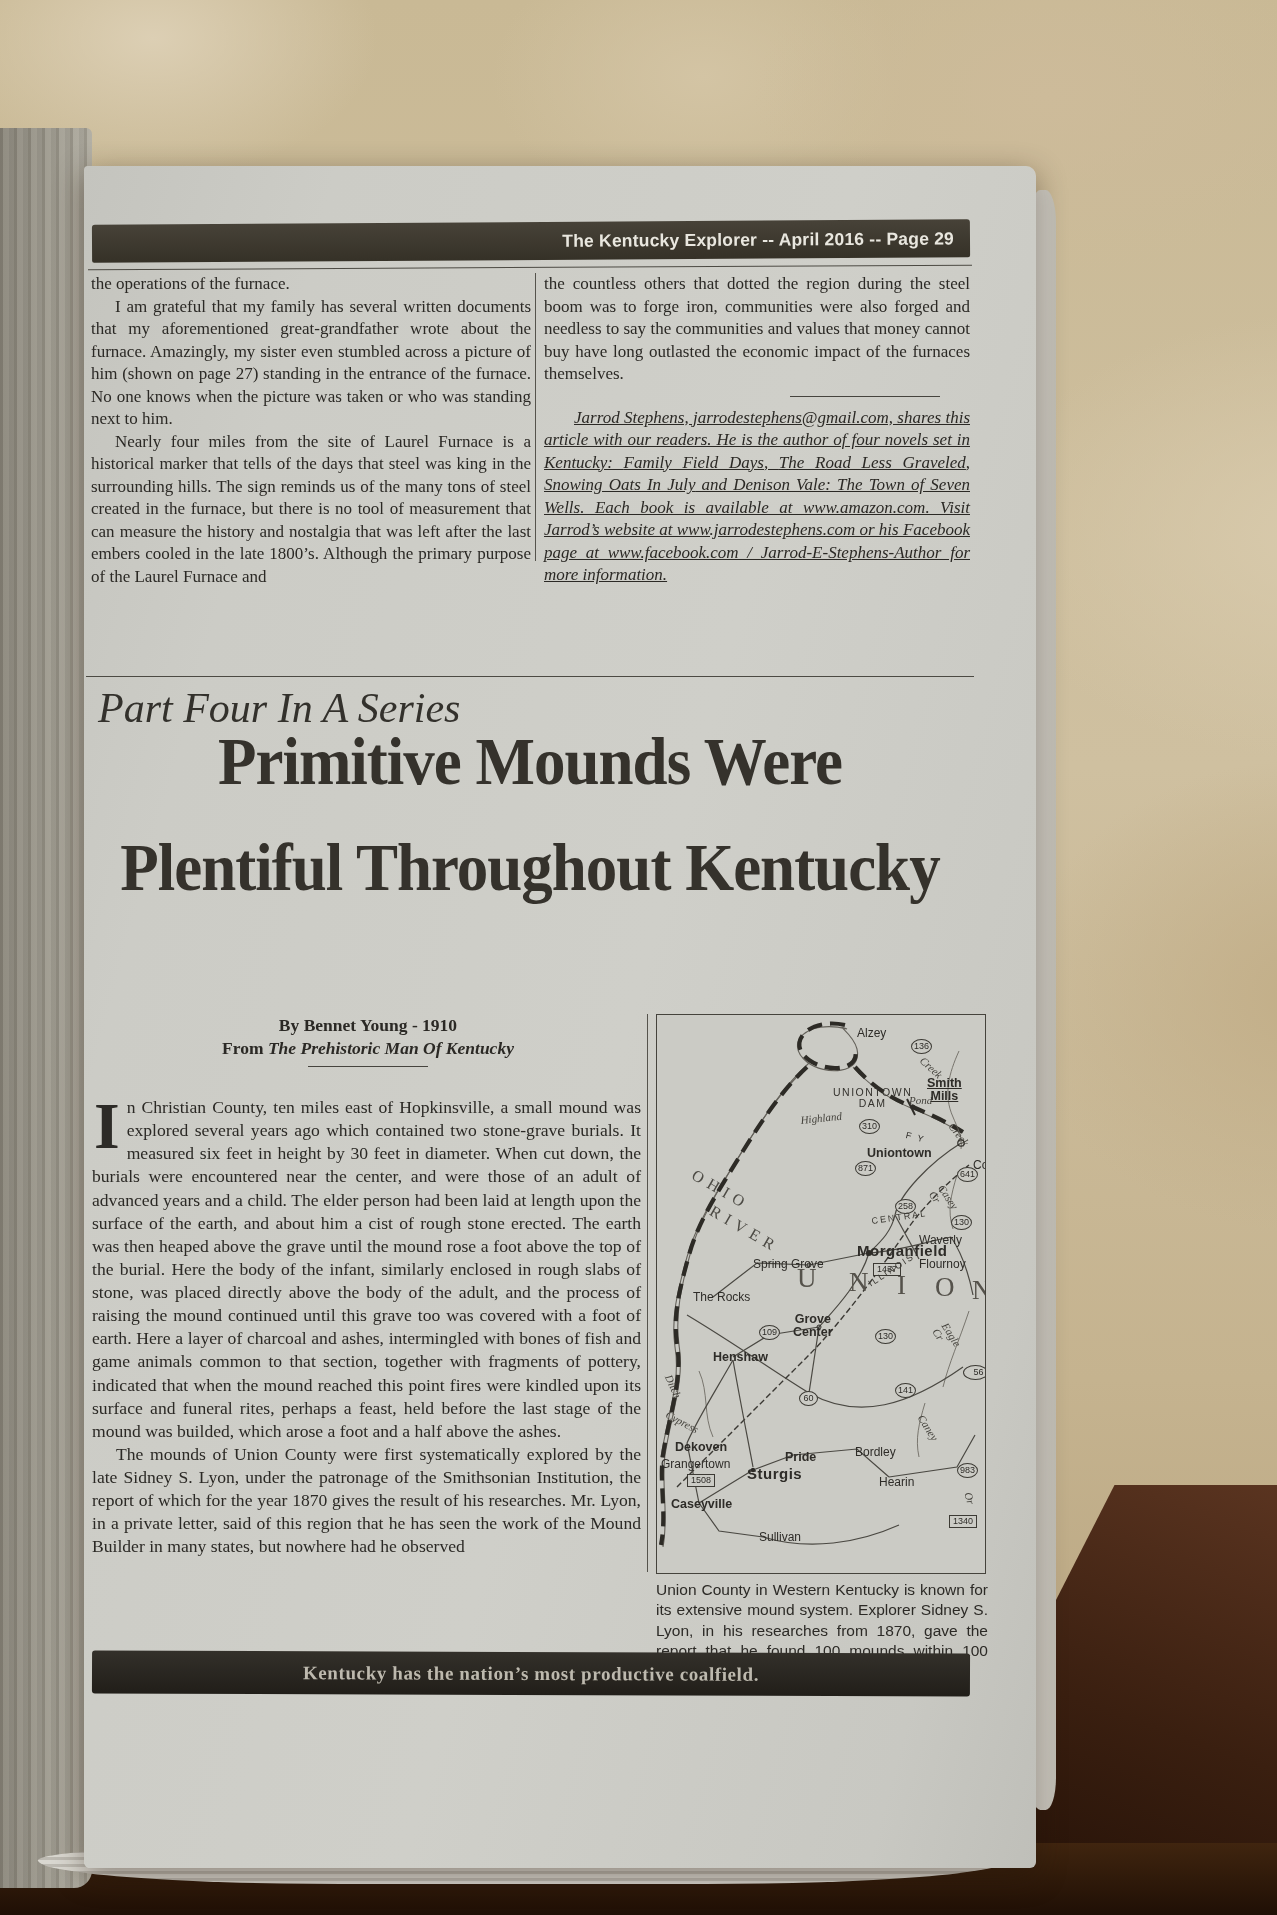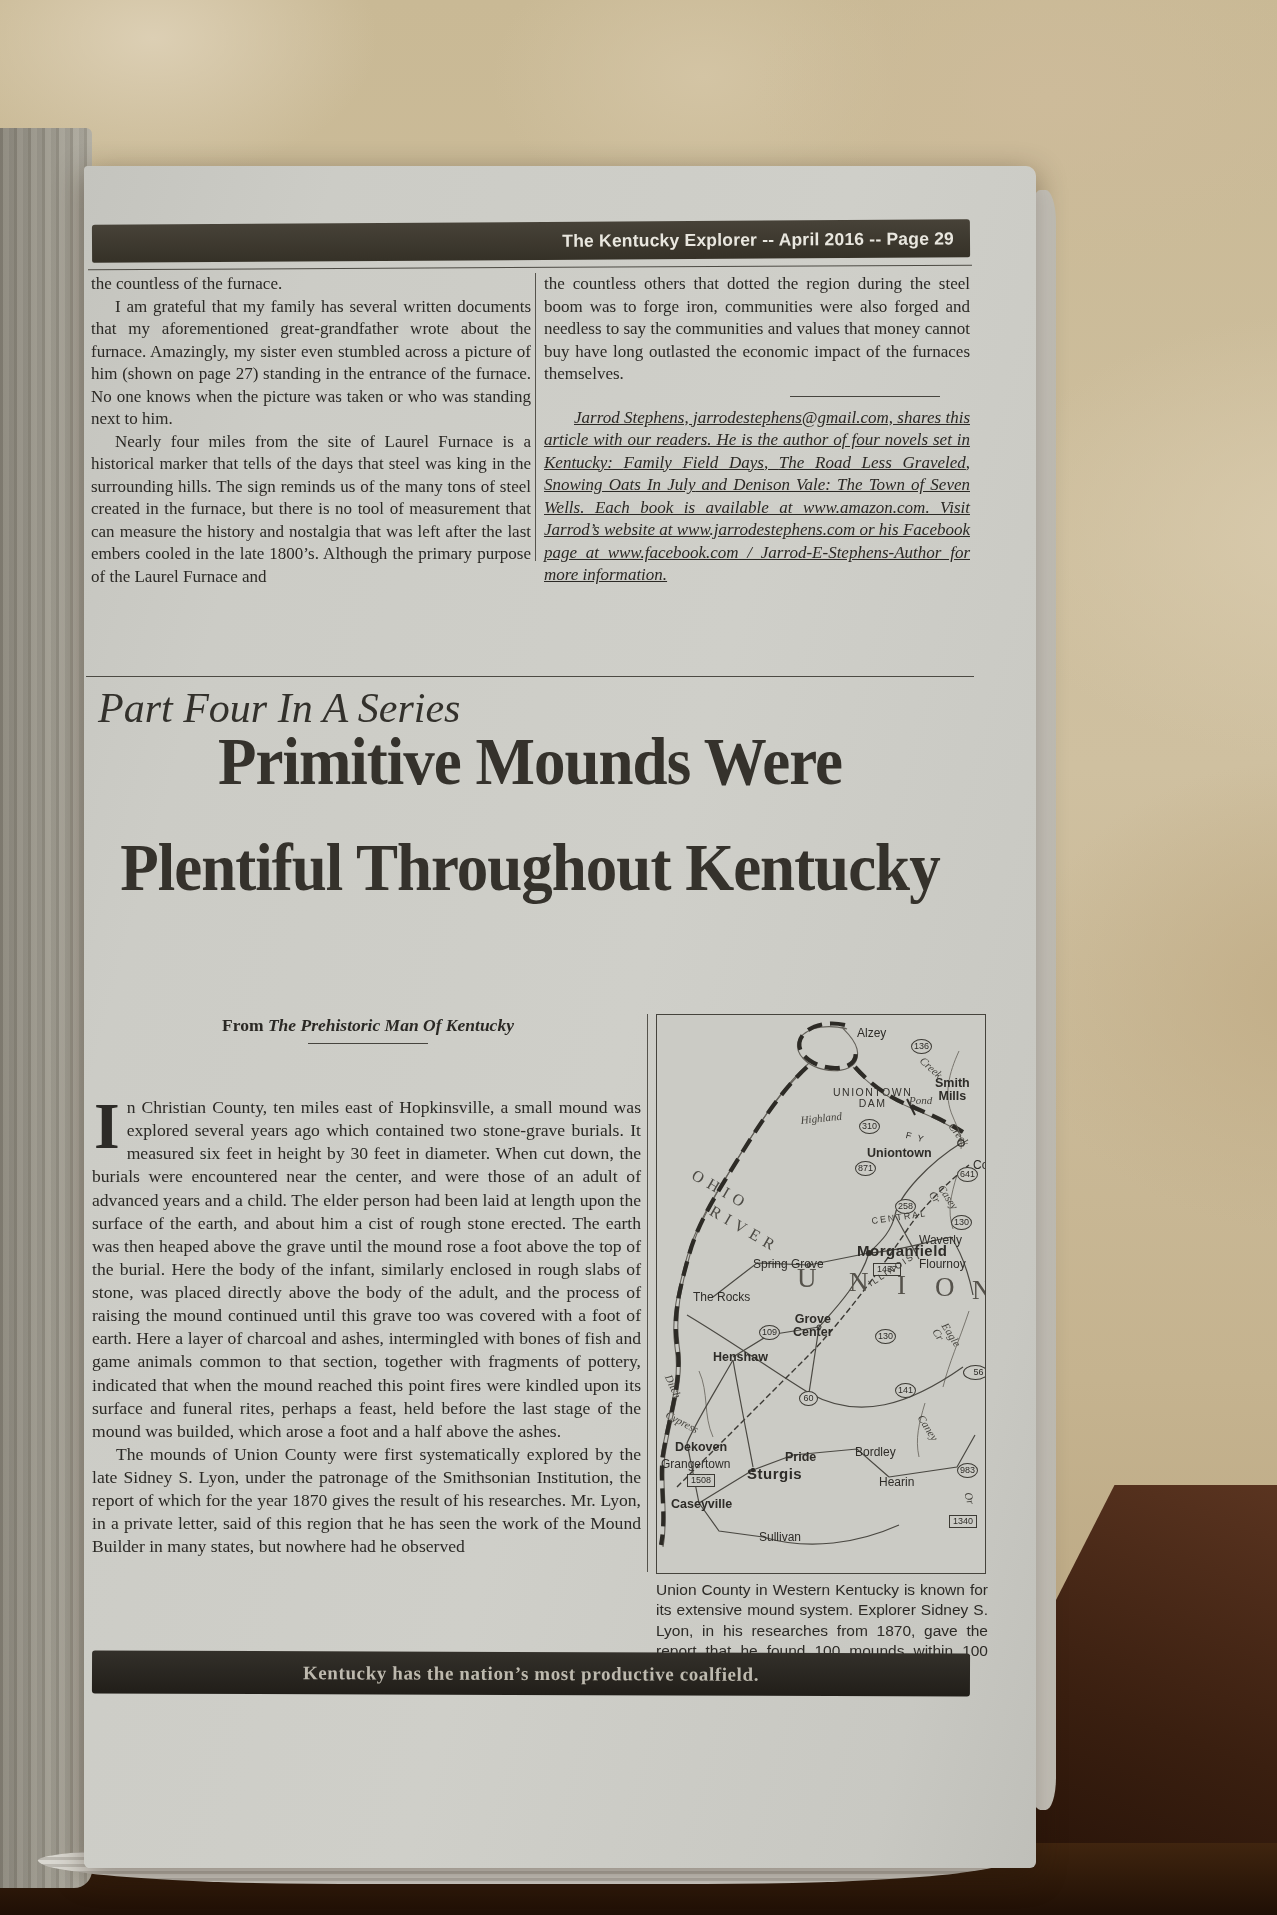--- a/index.html
+++ b/index.html
@@ -105,38 +105,39 @@
   <div class="page-edge-right"></div>
 
   <div class="page">
 
     <div class="bar">
       <span>The Kentucky Explorer -- April 2016 -- Page 29</span>
     </div>
     <div class="hrule r1"></div>
 
     <div class="colL">
-      <p>the countless of the furnace.</p>
+      <p>the operations of the furnace.</p>
       <p class="ind">I am grateful that my family has several written documents that my aforementioned great-grandfather wrote about the furnace. Amazingly, my sister even stumbled across a picture of him (shown on page 27) standing in the entrance of the furnace. No one knows when the picture was taken or who was standing next to him.</p>
       <p class="ind">Nearly four miles from the site of Laurel Furnace is a historical marker that tells of the days that steel was king in the surrounding hills. The sign reminds us of the many tons of steel created in the furnace, but there is no tool of measurement that can measure the history and nostalgia that was left after the last embers cooled in the late 1800’s. Although the primary purpose of the Laurel Furnace and</p>
     </div>
     <div class="vrule"></div>
     <div class="colR">
       <p>the countless others that dotted the region during the steel boom was to forge iron, communities were also forged and needless to say the communities and values that money cannot buy have long outlasted the economic impact of the furnaces themselves.</p>
       <div class="note-rule"></div>
       <p class="author-note"><span>Jarrod Stephens, jarrodestephens@gmail.com, shares this article with our readers. He is the author of four novels set in Kentucky: </span><span class="u">Family Field Days</span><span>, </span><span class="u">The Road Less Graveled</span><span>, </span><span class="u">Snowing Oats In July</span><span> and Denison Vale: The Town of Seven Wells. Each book is available at www.amazon.com. Visit Jarrod’s website at www.jarrodestephens.com or his Facebook page at www.facebook.com / Jarrod-E-Stephens-Author for more information.</span></p>
     </div>
 
     <div class="hrule r2"></div>
 
     <div class="kicker">Part Four In A Series</div>
     <div class="head1">Primitive Mounds Were</div>
     <div class="head1 head2">Plentiful Throughout Kentucky</div>
 
     <div class="byline">
+      <div>By Bennet Young - 1910</div>
       <div class="src"><span>From </span><em>The Prehistoric Man Of Kentucky</em></div>
       <div class="byline-rule"></div>
     </div>
 
     <div class="body-col">
       <p><span class="dropcap">I</span><span>n Christian County, ten miles east of Hopkinsville, a small mound was explored several years ago which contained two stone-grave burials. It measured six feet in height by 30 feet in diameter. When cut down, the burials were encountered near the center, and were those of an adult of advanced years and a child. The elder person had been laid at length upon the surface of the earth, and about him a cist of rough stone erected. The earth was then heaped above the grave until the mound rose a foot above the top of the burial. Here the body of the infant, similarly enclosed in rough slabs of stone, was placed directly above the body of the adult, and the process of raising the mound continued until this grave too was covered with a foot of earth. Here a layer of charcoal and ashes, intermingled with bones of fish and game animals common to that section, together with fragments of pottery, indicated that when the mound reached this point fires were kindled upon its surface and funeral rites, perhaps a feast, held before the last stage of the mound was builded, which arose a foot and a half above the ashes.</span></p>
       <p class="ind">The mounds of Union County were first systematically explored by the late Sidney S. Lyon, under the patronage of the Smithsonian Institution, the report of which for the year 1870 gives the result of his researches. Mr. Lyon, in a private letter, said of this region that he has seen the work of the Mound Builder in many states, but nowhere had he observed</p>
     </div>
 
     <div class="map-vrule"></div>
@@ -192,21 +193,21 @@
         <circle cx="256" cy="92" r="2" fill="none" stroke="#2e2c27" stroke-width="1"></circle>
         <path d="M250,84 L258,100" stroke="#2e2c27" stroke-width="2"></path>
       </svg>
       <div style="position:absolute;left:0;top:0;width:328px;height:558px;">
           <span class="ml town" style="left: 200px; top: 4px; margin-top: 8px;">Alzey</span>
           <span class="ml rt" style="left: 254px; top: 24px;">136</span>
           <span class="ml water" style="left: 268px; top: 40px; transform: rotate(42deg);">Creek</span>
           <span class="ml caps" style="left: 176px; top: 72px;">UNIONTOWN
 DAM</span>
           <span class="ml water" style="left: 252px; top: 80px;">Pond</span>
-          <span class="ml town-b c" style="left: 278px; top: 62px;">Smith
+          <span class="ml town-b c" style="left: 270px; top: 62px; text-decoration: underline;">Smith
 Mills</span>
           <span class="ml water" style="left: 143px; top: 100px; transform: rotate(-6deg);">Highland</span>
           <span class="ml rt" style="left: 202px; top: 104px;">310</span>
           <span class="ml water" style="left: 298px; top: 106px; transform: rotate(52deg);">Creek</span>
           <span class="ml tiny" style="left: 250px; top: 116px; transform: rotate(14deg);">F Y</span>
           <span class="ml town-b" style="left: 210px; top: 132px;">Uniontown</span>
           <span class="ml town" style="left: 316px; top: 144px;">Co</span>
           <span class="ml rt" style="left: 198px; top: 146px;">871</span>
           <span class="ml rt" style="left: 300px; top: 152px;">641</span>
           <span class="ml river" style="left: 40px; top: 152px; transform: rotate(30deg);">OHIO</span>

